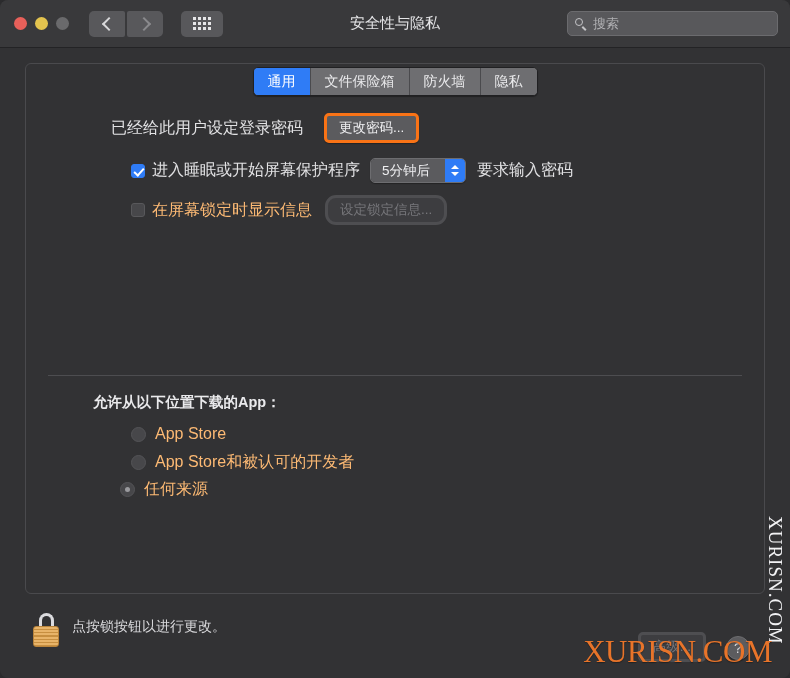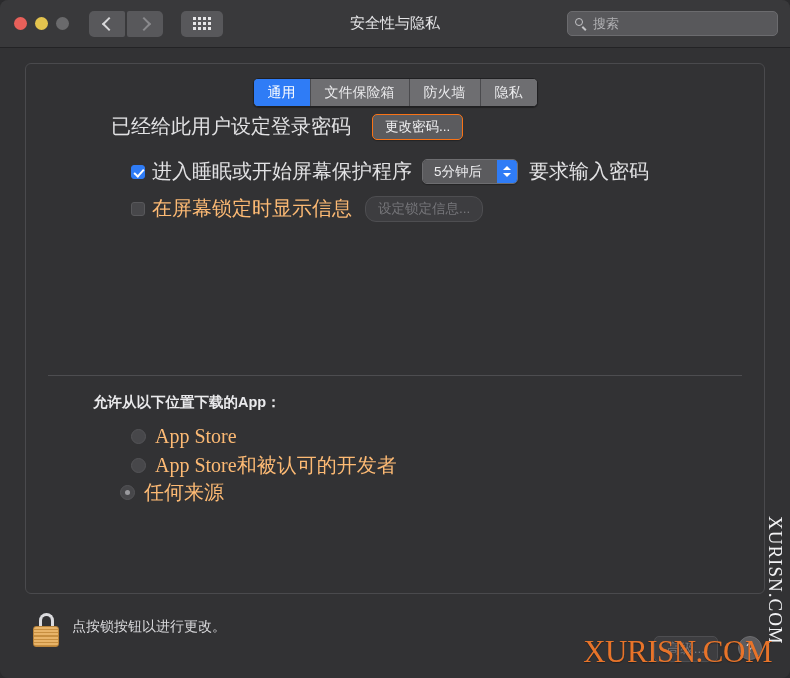--- a/index.html
+++ b/index.html
@@ -141,21 +141,21 @@
 
   
   .body-area {
     flex: 1 1 auto;
     position: relative;
   }
 
   
   .tabstrip {
     position: absolute;
-    top: 30px; left: 0; right: 0;
+    top: 19px; left: 0; right: 0;
     display: flex;
     justify-content: center;
     z-index: 5;
   }
   .tabs {
     display: flex;
     border-radius: 5px;
     overflow: hidden;
     border: 1px solid #202022;
     background: #6e6e71;
@@ -187,27 +187,27 @@
   }
 
   .inner { position: absolute; inset: 0; }
 
   .row {
     position: absolute;
     display: flex;
     align-items: center;
   }
 
-  .lbl { color: #e2e2e4; font-size: 20px; white-space: nowrap; font-family: Liberation Serif, serif; }
+  .lbl { color: #e2e2e4; font-size: 16px; white-space: nowrap; }
   .lbl.dim { color: #fdba74; }
 
   
   .pushbtn {
     background: #5b5b5e;
-    border: 1px solid #f97316;
+    border: 3px solid #f97316;
     border-radius: 5px;
     color: #efeff1;
     font-size: 13.5px;
     font-family: inherit;
     padding: 3px 12px 4px;
     line-height: 17px;
     box-shadow: 0 1px 1px rgba(0,0,0,.3);
     white-space: nowrap;
   }
   .pushbtn.disabled {
@@ -295,21 +295,21 @@
     width: 5px; height: 5px;
     border-radius: 50%;
     background: #9a9a9e;
   }
 
   .section-title { color:#eaeaec; font-size:14.5px; font-weight:bold;}
 
   
   .footer {
     position: absolute;
-    left: 0; right: 0; bottom: 0;
+    left: 0; right: 12px; bottom: 0;
     height: 85px;
   }
   .lockbtn {
     position: absolute;
     left: 28px; top: 16px;
     width: 36px; height: 38px;
     display: flex; align-items: flex-end; justify-content: center;
   }
   .padlock { position: relative; width: 30px; height: 34px;}
   .shackle {

